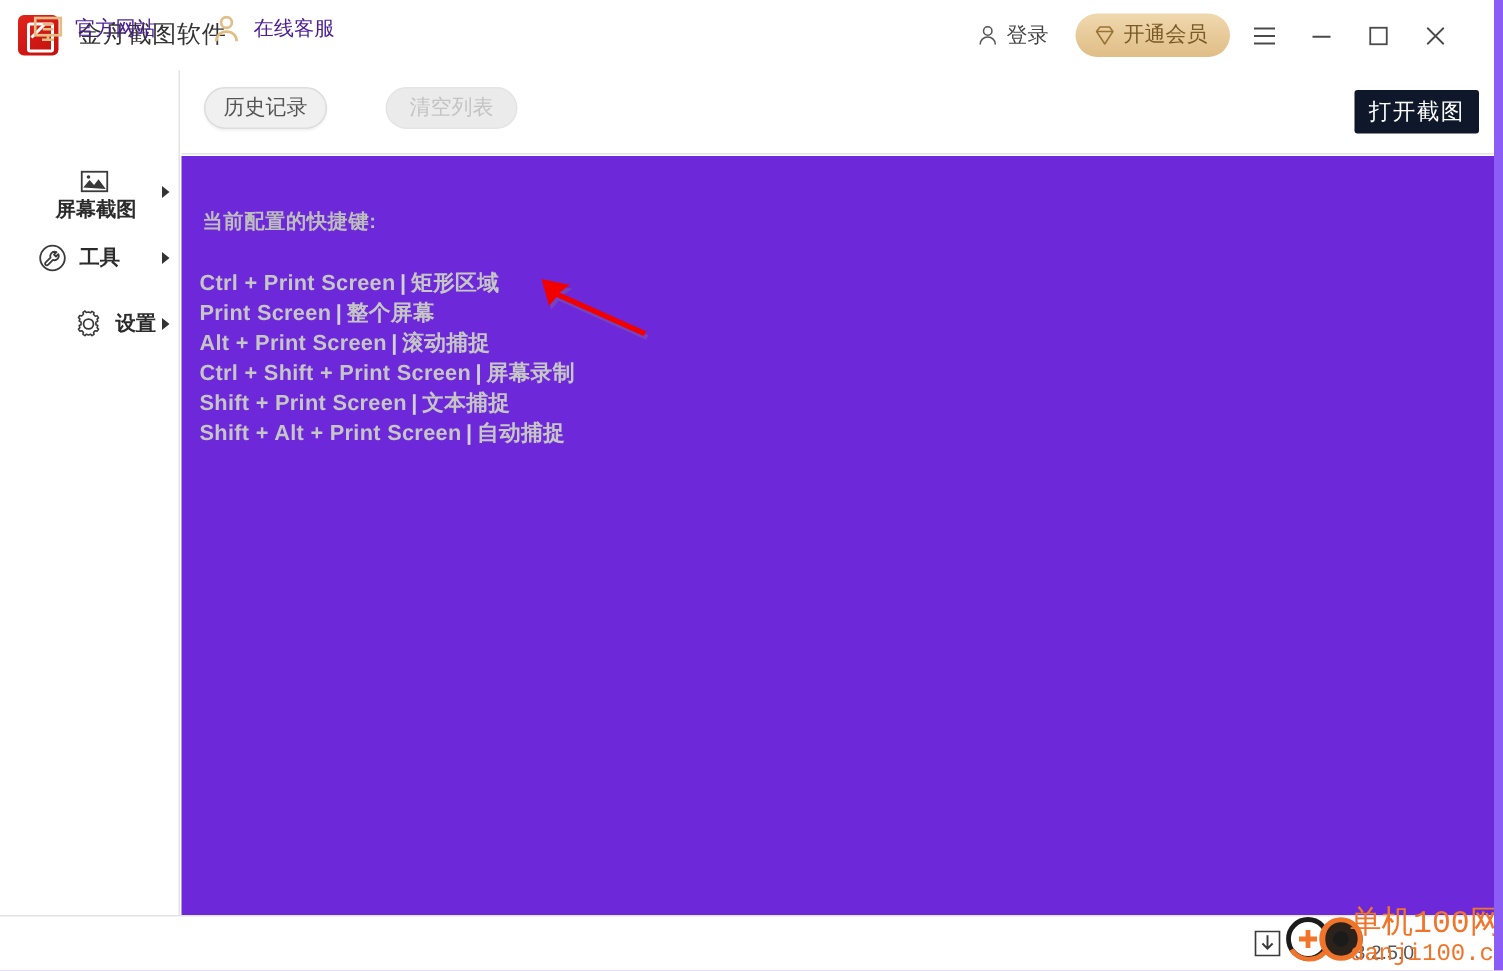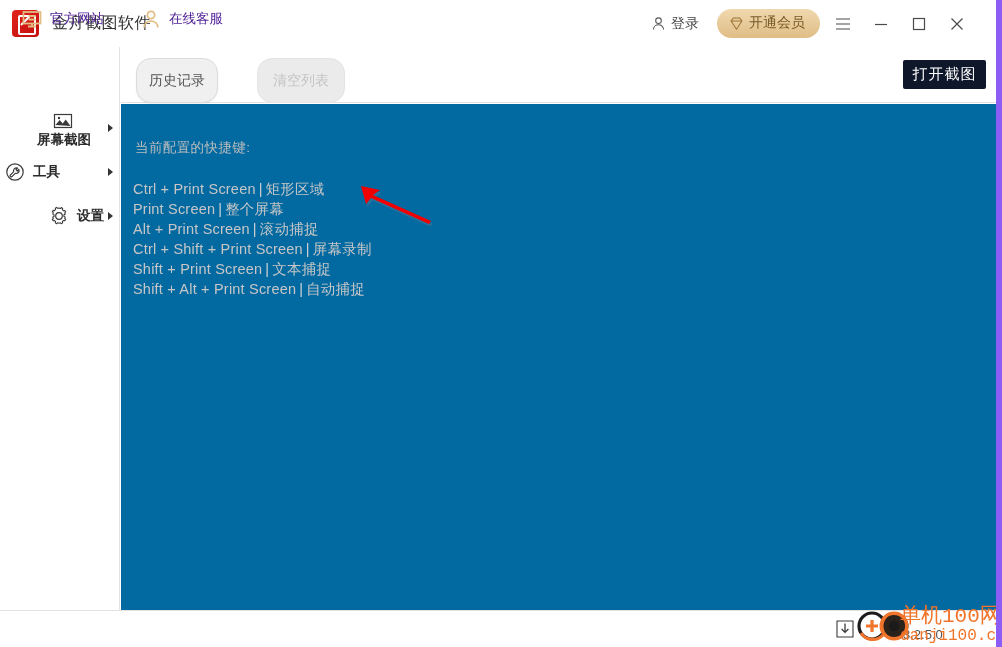--- a/index.html
+++ b/index.html
@@ -85,21 +85,21 @@
     border-bottom: 4px solid transparent;
   }
 
   
   .toolbar {
     position: absolute; left: 121px; top: 47px; width: 878px; height: 56px;
     background: #ffffff; border-bottom: 1px solid #e3e3e3;
   }
   .pill {
     position: absolute; top: 58px;
-    height: 45px; border-radius: 15px;
+    height: 28px; border-radius: 15px;
     display: flex; align-items: center; justify-content: center;
     font-size: 14px; cursor: pointer;
   }
   .pill-hist {
     left: 136px; width: 82px;
     background: #f0f0f0; border: 1px solid #dcdcdc; color: #555555;
     box-shadow: 0 1px 2px rgba(0,0,0,.07);
   }
   .pill-clear {
     left: 257px; width: 88px;
@@ -111,21 +111,22 @@
     width: 83px; height: 29px;
     background: #0f172a; color: #ffffff;
     font-size: 15px; border: none; border-radius: 2px;
     display: flex; align-items: center; justify-content: center;
     cursor: pointer; letter-spacing: 1px; margin-left: 36px;
   }
 
   
   .content {
     position: absolute; left: 121px; top: 104px; width: 878px; height: 506px;
-    background: #0369a1;
+    background: #6d28d9;
+    font-weight: bold;
   }
   .hk-title {
     position: absolute; left: 14px; top: 35px;
     font-size: 13.5px; color: #bdbdbd; letter-spacing: .4px;
   }
   .hk-list { position: absolute; left: 12px; top: 75px; }
   .hk-row {
     font-size: 14.5px; color: #c6c6c6; line-height: 20px;
     white-space: nowrap; letter-spacing: .2px;
   }
@@ -216,21 +217,21 @@
     <div class="side-item" style="top:64px;flex-direction:column;">
       <svg class="s-ico" viewBox="0 0 20 20">
         <rect x="1.5" y="3.5" width="17" height="13" fill="none" stroke="#3a3a3a" stroke-width="1.2"></rect>
         <path d="M2.5 14l4.2-5 3 3.4 3-3.9 4.8 6.5z" fill="#3a3a3a"></path>
         <circle cx="6" cy="7" r="1.2" fill="#3a3a3a"></circle>
       </svg>
       <span class="s-label">屏幕截图</span>
       <span class="s-arrow"></span>
     </div>
 
-    <div class="side-item" style="top:108px;">
+    <div class="side-item" style="top:108px;padding-left:20px;">
       <svg class="s-ico" viewBox="0 0 20 20">
         <circle cx="10" cy="10" r="8.2" fill="none" stroke="#3a3a3a" stroke-width="1.2"></circle>
         <path d="M12.6 6.1a2.9 2.9 0 0 0-3.9 3.6L5.6 12.8a1.15 1.15 0 1 0 1.6 1.6l3.1-3.1a2.9 2.9 0 0 0 3.6-3.9l-1.6 1.6-1.3-1.3z" fill="none" stroke="#3a3a3a" stroke-width="1.2" stroke-linejoin="round"></path>
       </svg>
       <span class="s-label">工具</span>
       <span class="s-arrow"></span>
     </div>
 
     <div class="side-item" style="top:152px;padding-left:44px;">
       <svg class="s-ico" viewBox="0 0 20 20">

